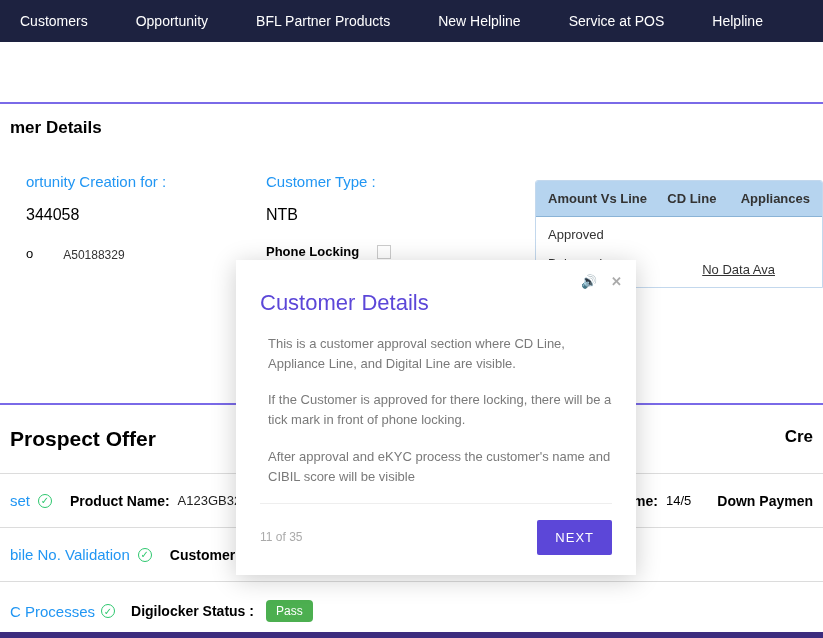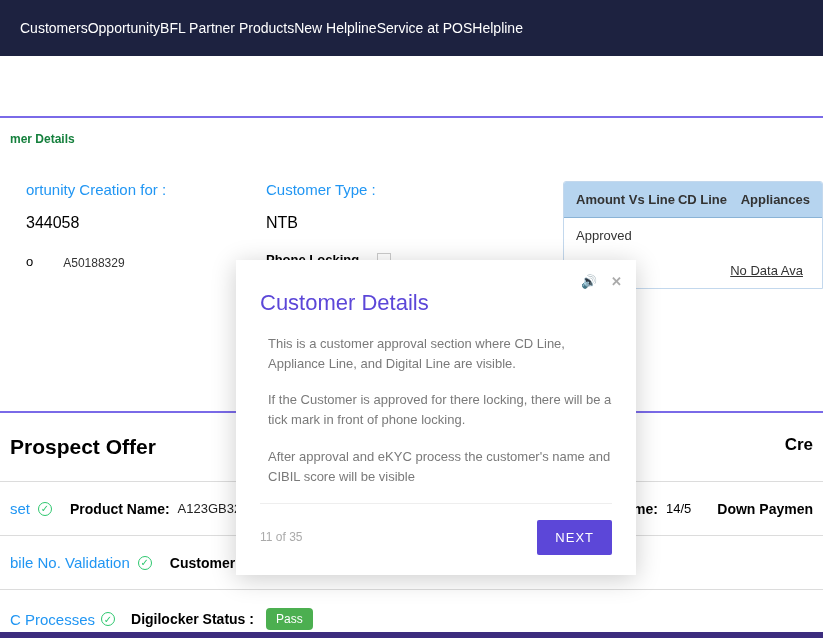--- a/index.html
+++ b/index.html
@@ -10,38 +10,39 @@
     }
     body {
       width: 823px;
       height: 638px;
       overflow: hidden;
       background: #fff;
       position: relative;
     }
     .topnav {
       background: #1d2240;
-      height: 56px;
+      height: 42px;
       display: flex;
       align-items: center;
       padding: 0 20px;
+      gap: 48px;
     }
     .topnav-item {
       color: #fff;
       font-size: 14px;
       cursor: pointer;
     }
     .content {
       padding: 20px 0 0 0;
     }
     .section-title {
-      font-size: 12px;
+      font-size: 17px;
       font-weight: bold;
       padding: 0 10px 15px 10px;
-      color: #15803d;
+      color: #000000;
     }
     .hr-purple {
       border: none;
       border-top: 2px solid #7a6ae8;
       margin: 0 0 30px 0;
     }
     .details-row {
       display: flex;
       padding: 0 26px;
       position: relative;
@@ -90,22 +91,22 @@
     .checkbox {
       width: 14px;
       height: 14px;
       border: 1px solid #ccc;
       margin-left: 18px;
       background: #fff;
     }
     .data-table {
       position: absolute;
       right: 0;
-      top: 0;
-      width: 260px;
+      top: 7px;
+      width: 288px;
       border: 1px solid #c3d8ed;
       border-radius: 3px 3px 0 0;
       overflow: hidden;
     }
     .data-table-head {
       background: #b6d4ef;
       display: flex;
       padding: 10px 12px;
       font-size: 13px;
       font-weight: bold;

